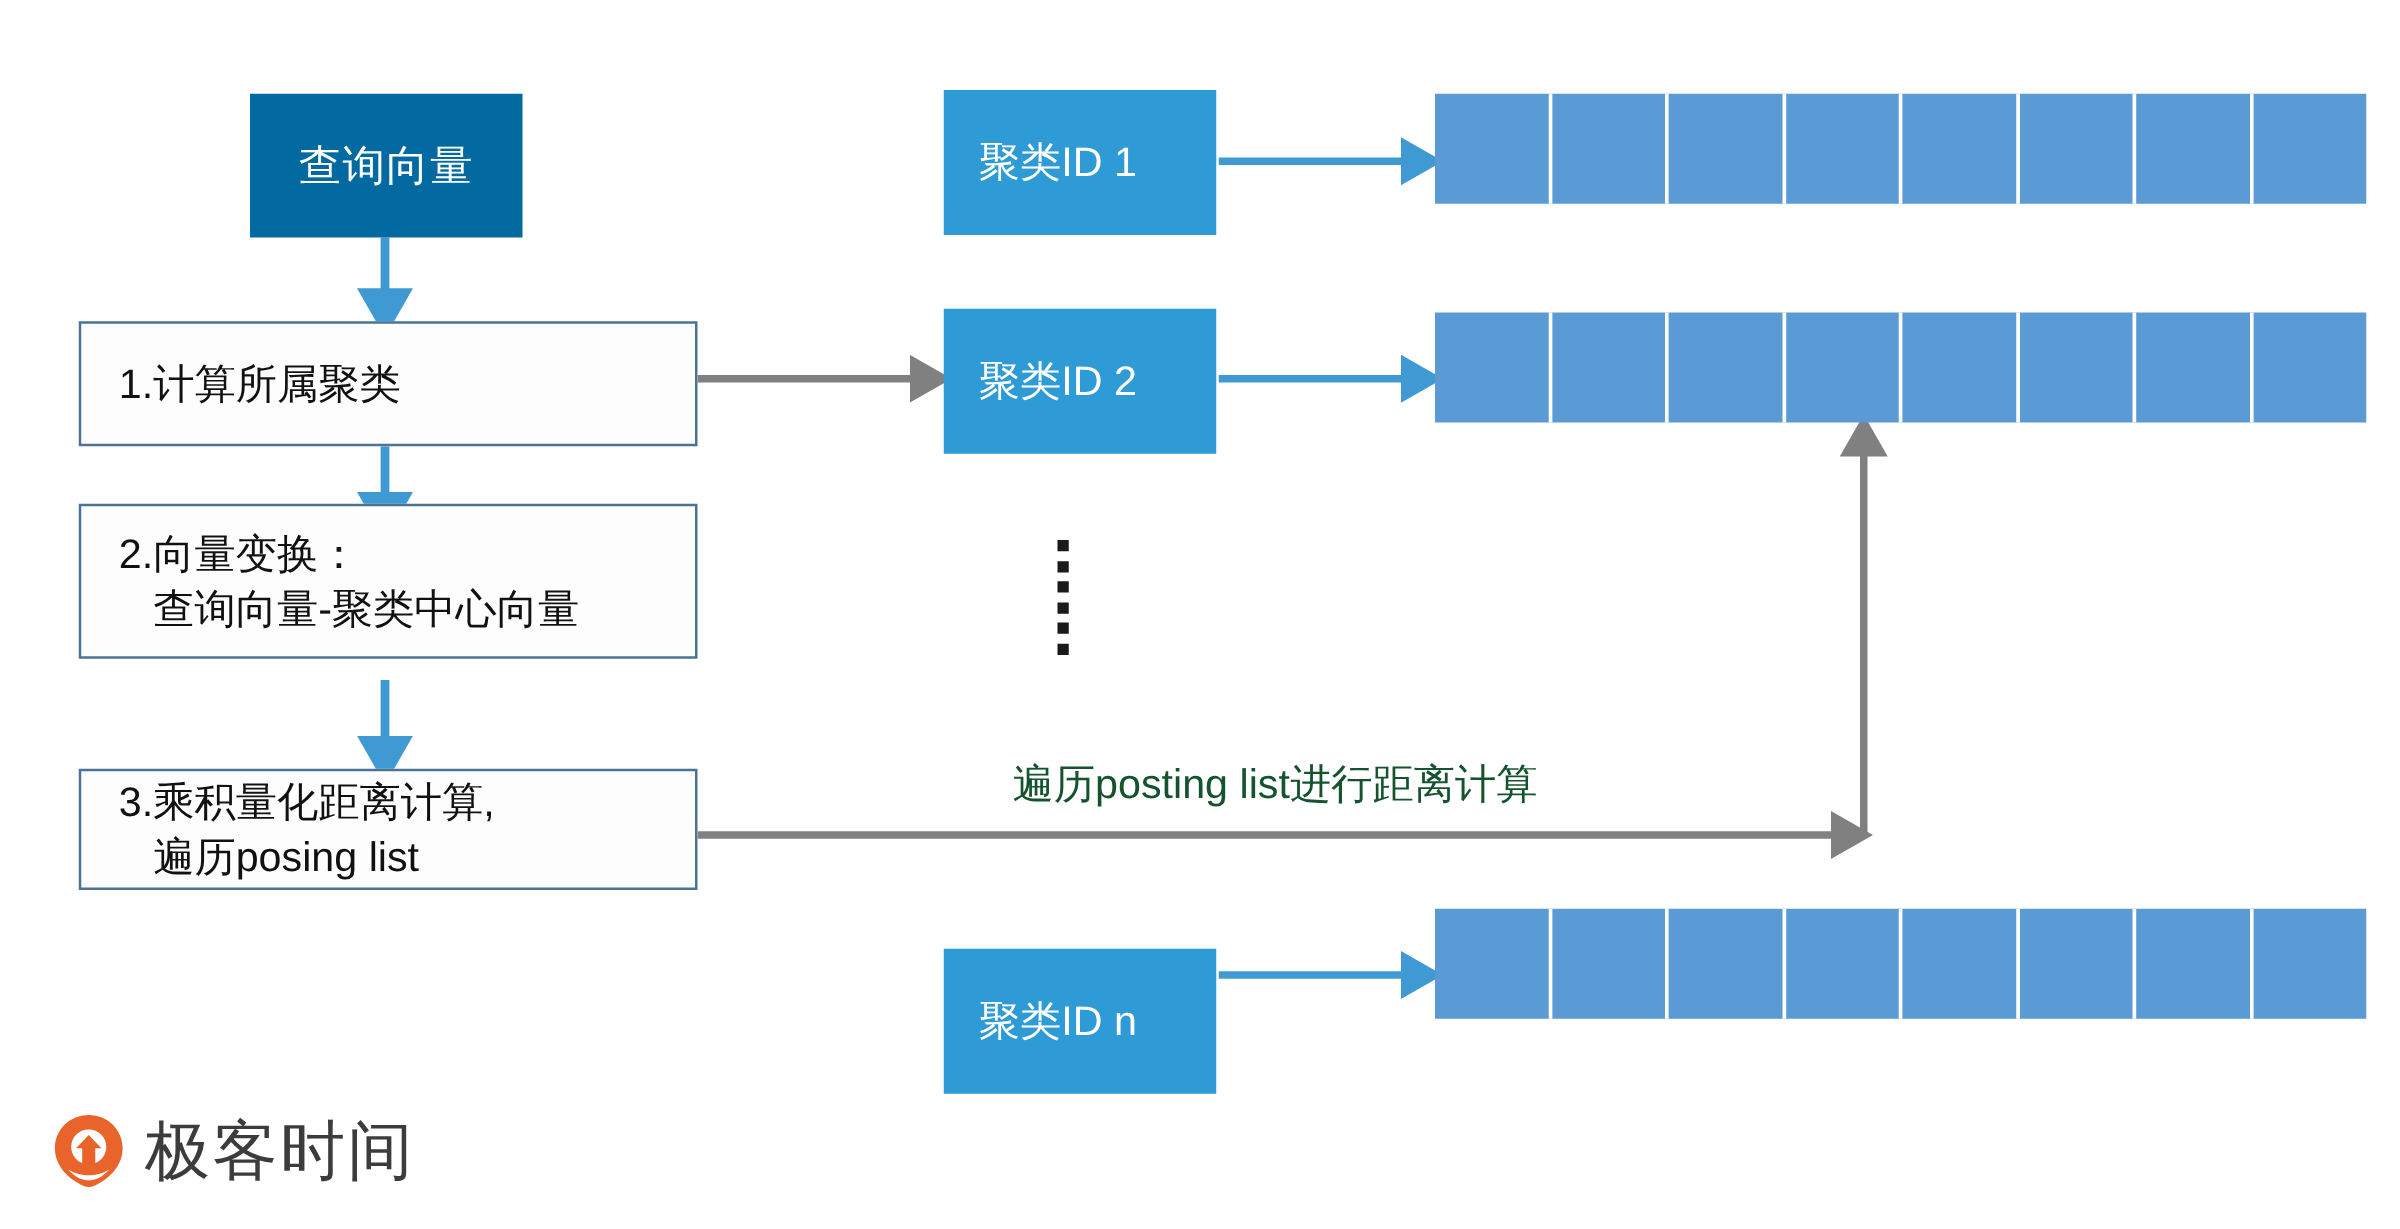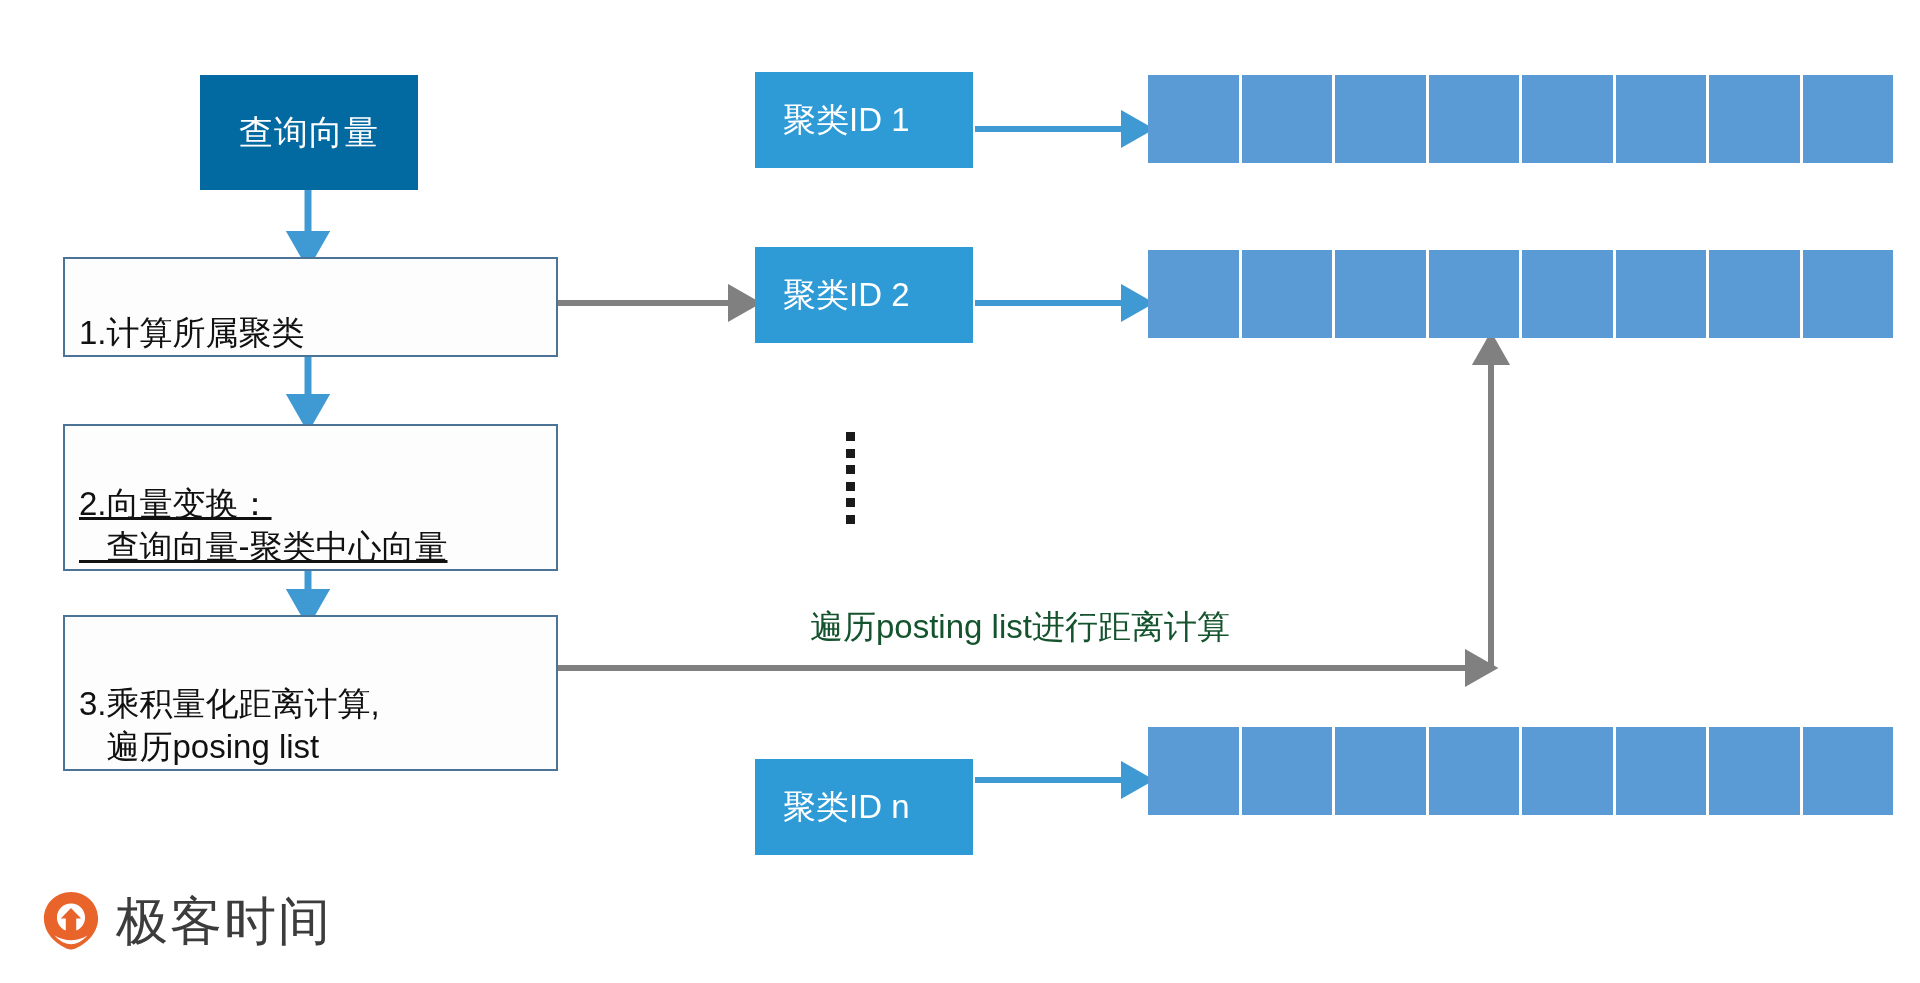--- a/index.html
+++ b/index.html
@@ -27,31 +27,30 @@
   }
 
   
   .step-box{
     left:63px;width:495px;
     background:#FDFDFD;
     border:2.5px solid #4A7396;
     color:#111111;
     font-size:33px;
     line-height:1.32;
-    padding-left:14px;
+    padding-left:30px;
     white-space:pre;
-    align-items:flex-end;
   }
   #step1{top:257px;height:100px;}
-  #step2{top:424px;height:147px;text-decoration:underline;}
-  #step3{top:615px;height:156px;}
+  #step2{top:403px;height:124px;}
+  #step3{top:615px;height:97px;}
 
   
   .cluster-box{
-    left:755px;width:218px;height:96px;
+    left:755px;width:218px;height:116px;
     background:#2E9BD6;
     color:#ffffff;
     font-size:33px;
     padding-left:28px;
   }
   #cluster1{top:72px;}
   #cluster2{top:247px;}
   #clusterN{top:723px;margin-top:36px;}
 
   

